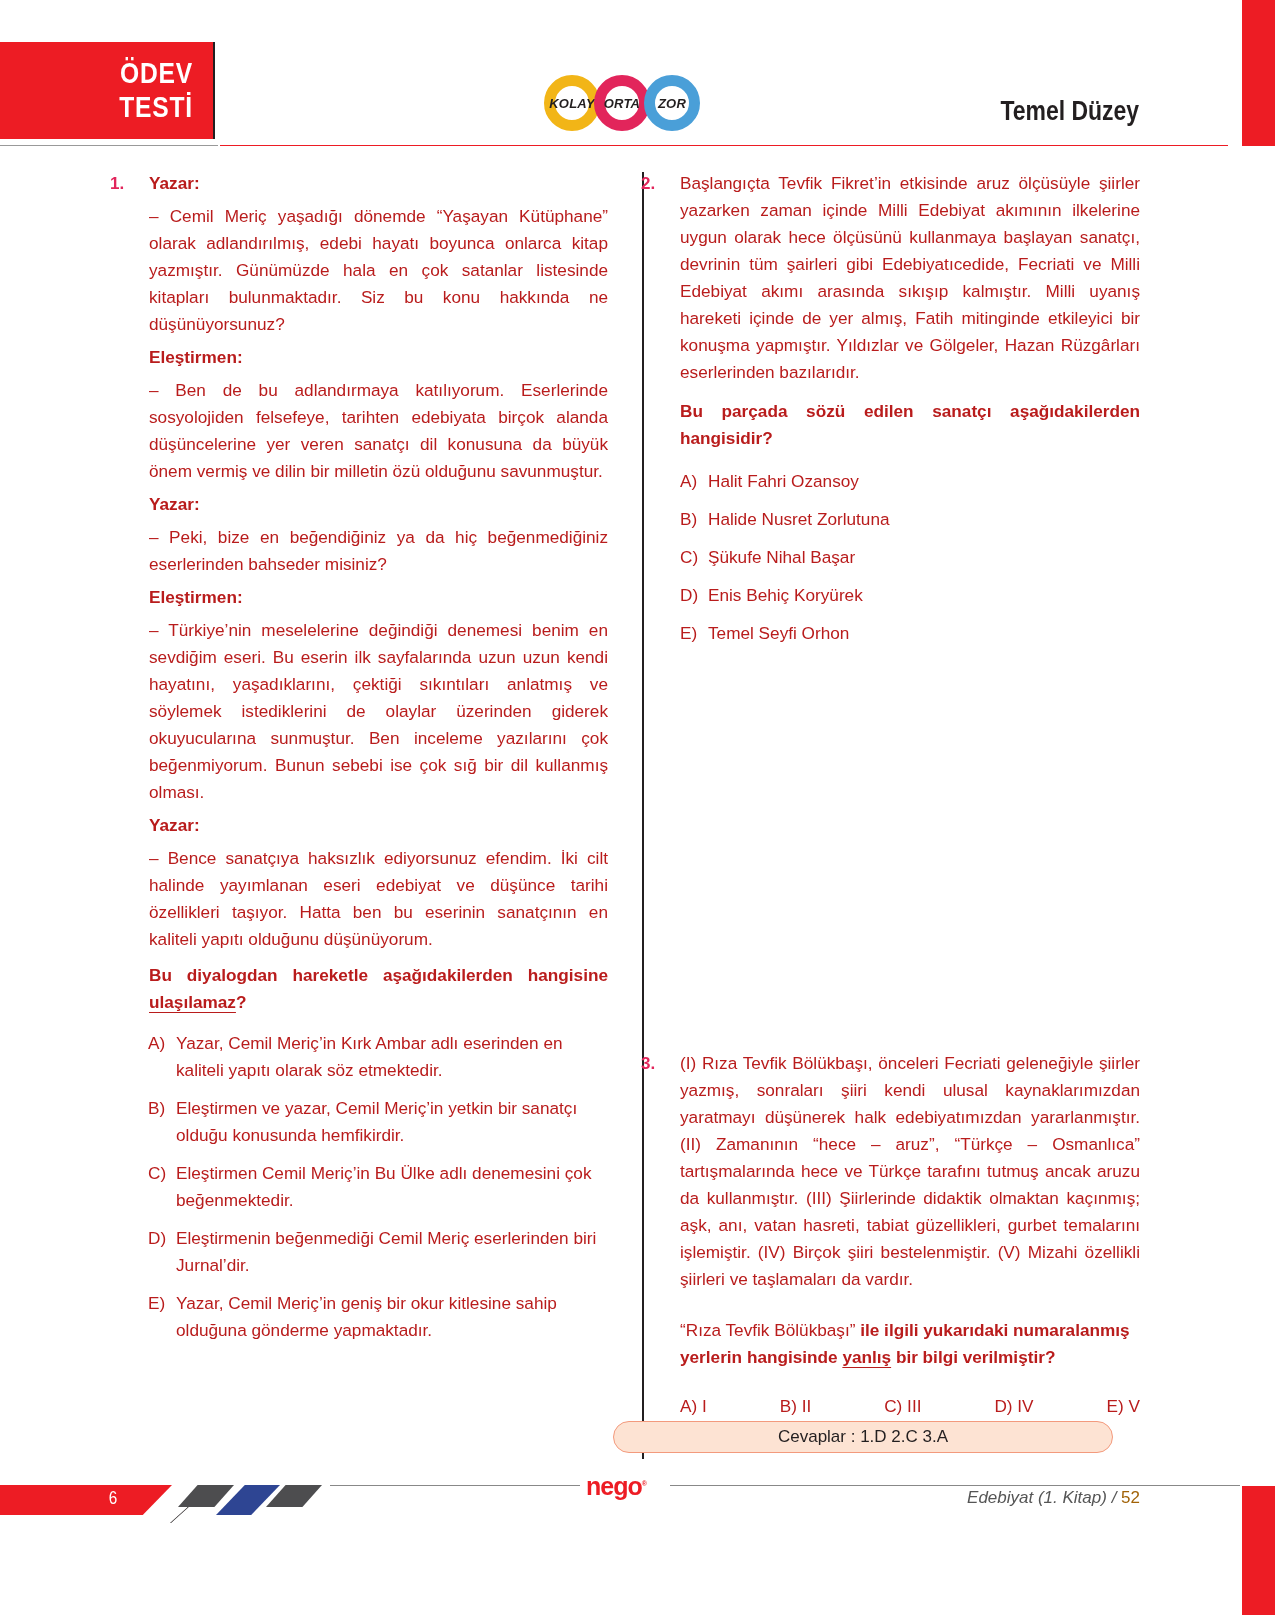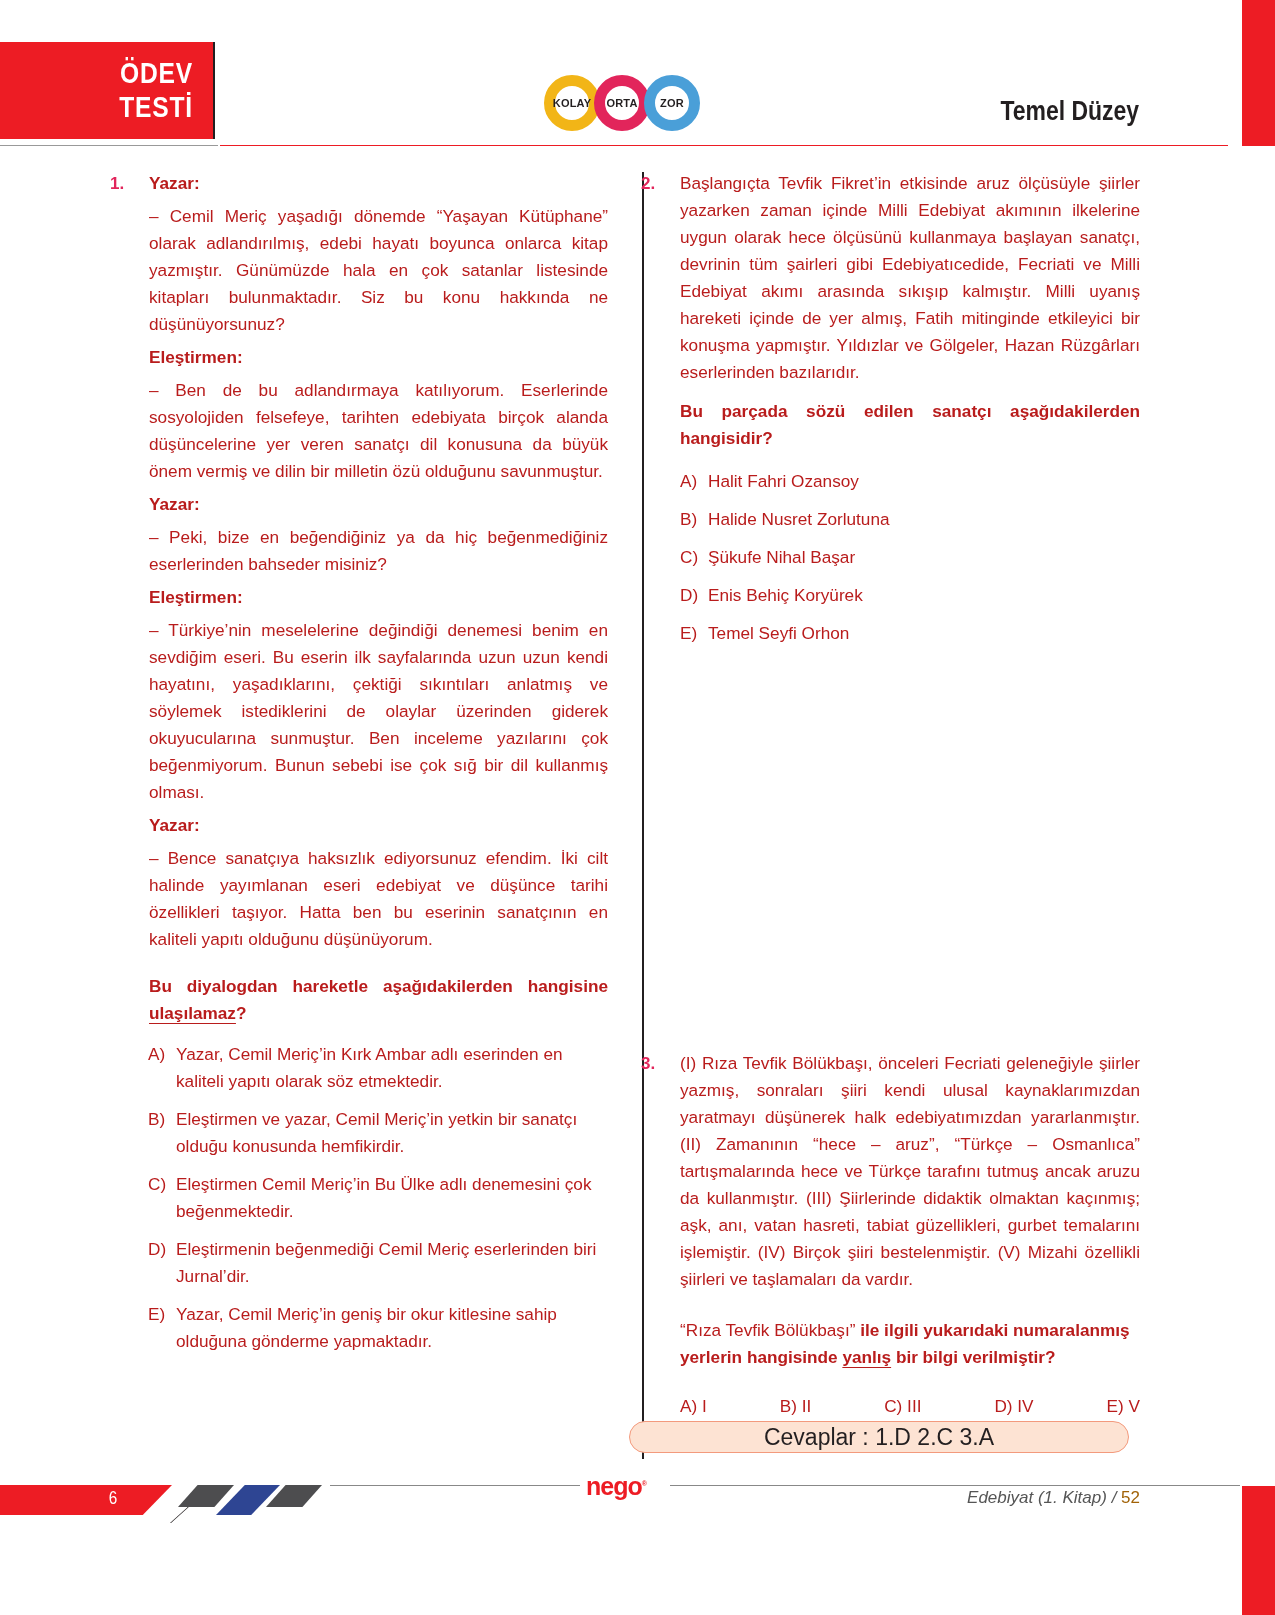--- a/index.html
+++ b/index.html
@@ -16,46 +16,46 @@
   .hdr-rule { position:absolute; left:220px; top:145px; width:1008px; height:1px; background:#ed1c24; }
   .hdr-rule-left { position:absolute; left:0; top:145px; width:218px; height:1px; background:#999; }
   .hdr-rightbar { position:absolute; left:1242px; top:0; width:33px; height:146px; background:#ed1c24; }
   .hdr-level { position:absolute; right:136px; top:95px; font-weight:bold; font-size:28px;
                transform:scaleX(0.82); transform-origin:right top; color:#231f20; }
 
   .diff { position:absolute; left:560px; top:75px; width:160px; height:62px; }
   .ring { position:absolute; top:0; width:56px; height:56px; border-radius:50%;
           border:11px solid; box-sizing:border-box; background:#fff;
           display:flex; align-items:center; justify-content:center; }
-  .ring span { font-size:11px; font-weight:bold; color:#231f20; letter-spacing:0.2px; }
+  .ring span { font-size:13px; font-weight:bold; color:#231f20; letter-spacing:0.2px;font-style:italic; }
   .ring.kolay { left:-16px; border-color:#f2b517; }
   .ring.orta  { left:34px;  border-color:#e2255b; }
   .ring.zor   { left:84px;  border-color:#4a9fd8; }
 
   
   .col-divider { position:absolute; left:642px; top:172px; width:1.5px; height:1287px; background:#231f20; }
 
   .q { position:absolute; font-size:17.2px; line-height:27px; color:#b91c1c; }
   .qnum { position:absolute; color:#e2255b; font-weight:bold; font-size:17px; }
   .q p { margin:0; text-align:justify; }
   .q .speaker { font-weight:bold; margin-bottom:6px; }
   .q .utter { margin-bottom:6px; }
-  .q .stem { font-weight:bold; margin-top:20px; }
+  .q .stem { font-weight:bold; margin-top:9px; }
   .u { text-decoration:underline; text-underline-offset:4px; }
   .opts { margin-top:14px; }
   .opt { display:flex; margin-bottom:11px; }
   .opt .lt { width:28px; flex:none; }
   .opt .tx { flex:1; }
 
   .q2opts .opt { margin-bottom:11px; }
   .rowopts { display:flex; justify-content:space-between; margin-top:22px;gap:12px; }
 
-  .answers { position:absolute; left:629px; top:1421px; width:498px; height:30px;
+  .answers { position:absolute; left:613px; top:1421px; width:498px; height:30px;
              background:#fde3d3; border:1.5px solid #f39a7d; border-radius:16px;
-             display:flex; align-items:center; justify-content:center; font-size:23px; }
+             display:flex; align-items:center; justify-content:center; font-size:17px; }
   .ft-red2 { position:absolute; left:0; top:1485px; width:172px; height:30px; background:#ed1c24;
             clip-path:polygon(0 0,100% 0,83% 100%,0 100%); }
   .ft-pagenum { position:absolute; left:108px; top:1488px; color:#fff; font-size:18px;
                 transform:scaleX(0.85); }
   .slash { position:absolute; top:1487px; width:1px; height:36px; background:#231f20;
            transform:skewX(-48deg); transform-origin:bottom; left:170px; }
   .stripe { position:absolute; top:1485px; height:22px; width:56px; }
   .stripe.g1 { left:178px; background:#4d4d4f; clip-path:polygon(35% 0,100% 0,65% 100%,0 100%); }
   .stripe.b  { left:216px; top:1485px; height:30px; width:64px; background:#2e4593; clip-path:polygon(45% 0,100% 0,55% 100%,0 100%); }
   .stripe.g2 { left:266px; background:#4d4d4f; clip-path:polygon(35% 0,100% 0,65% 100%,0 100%); }

